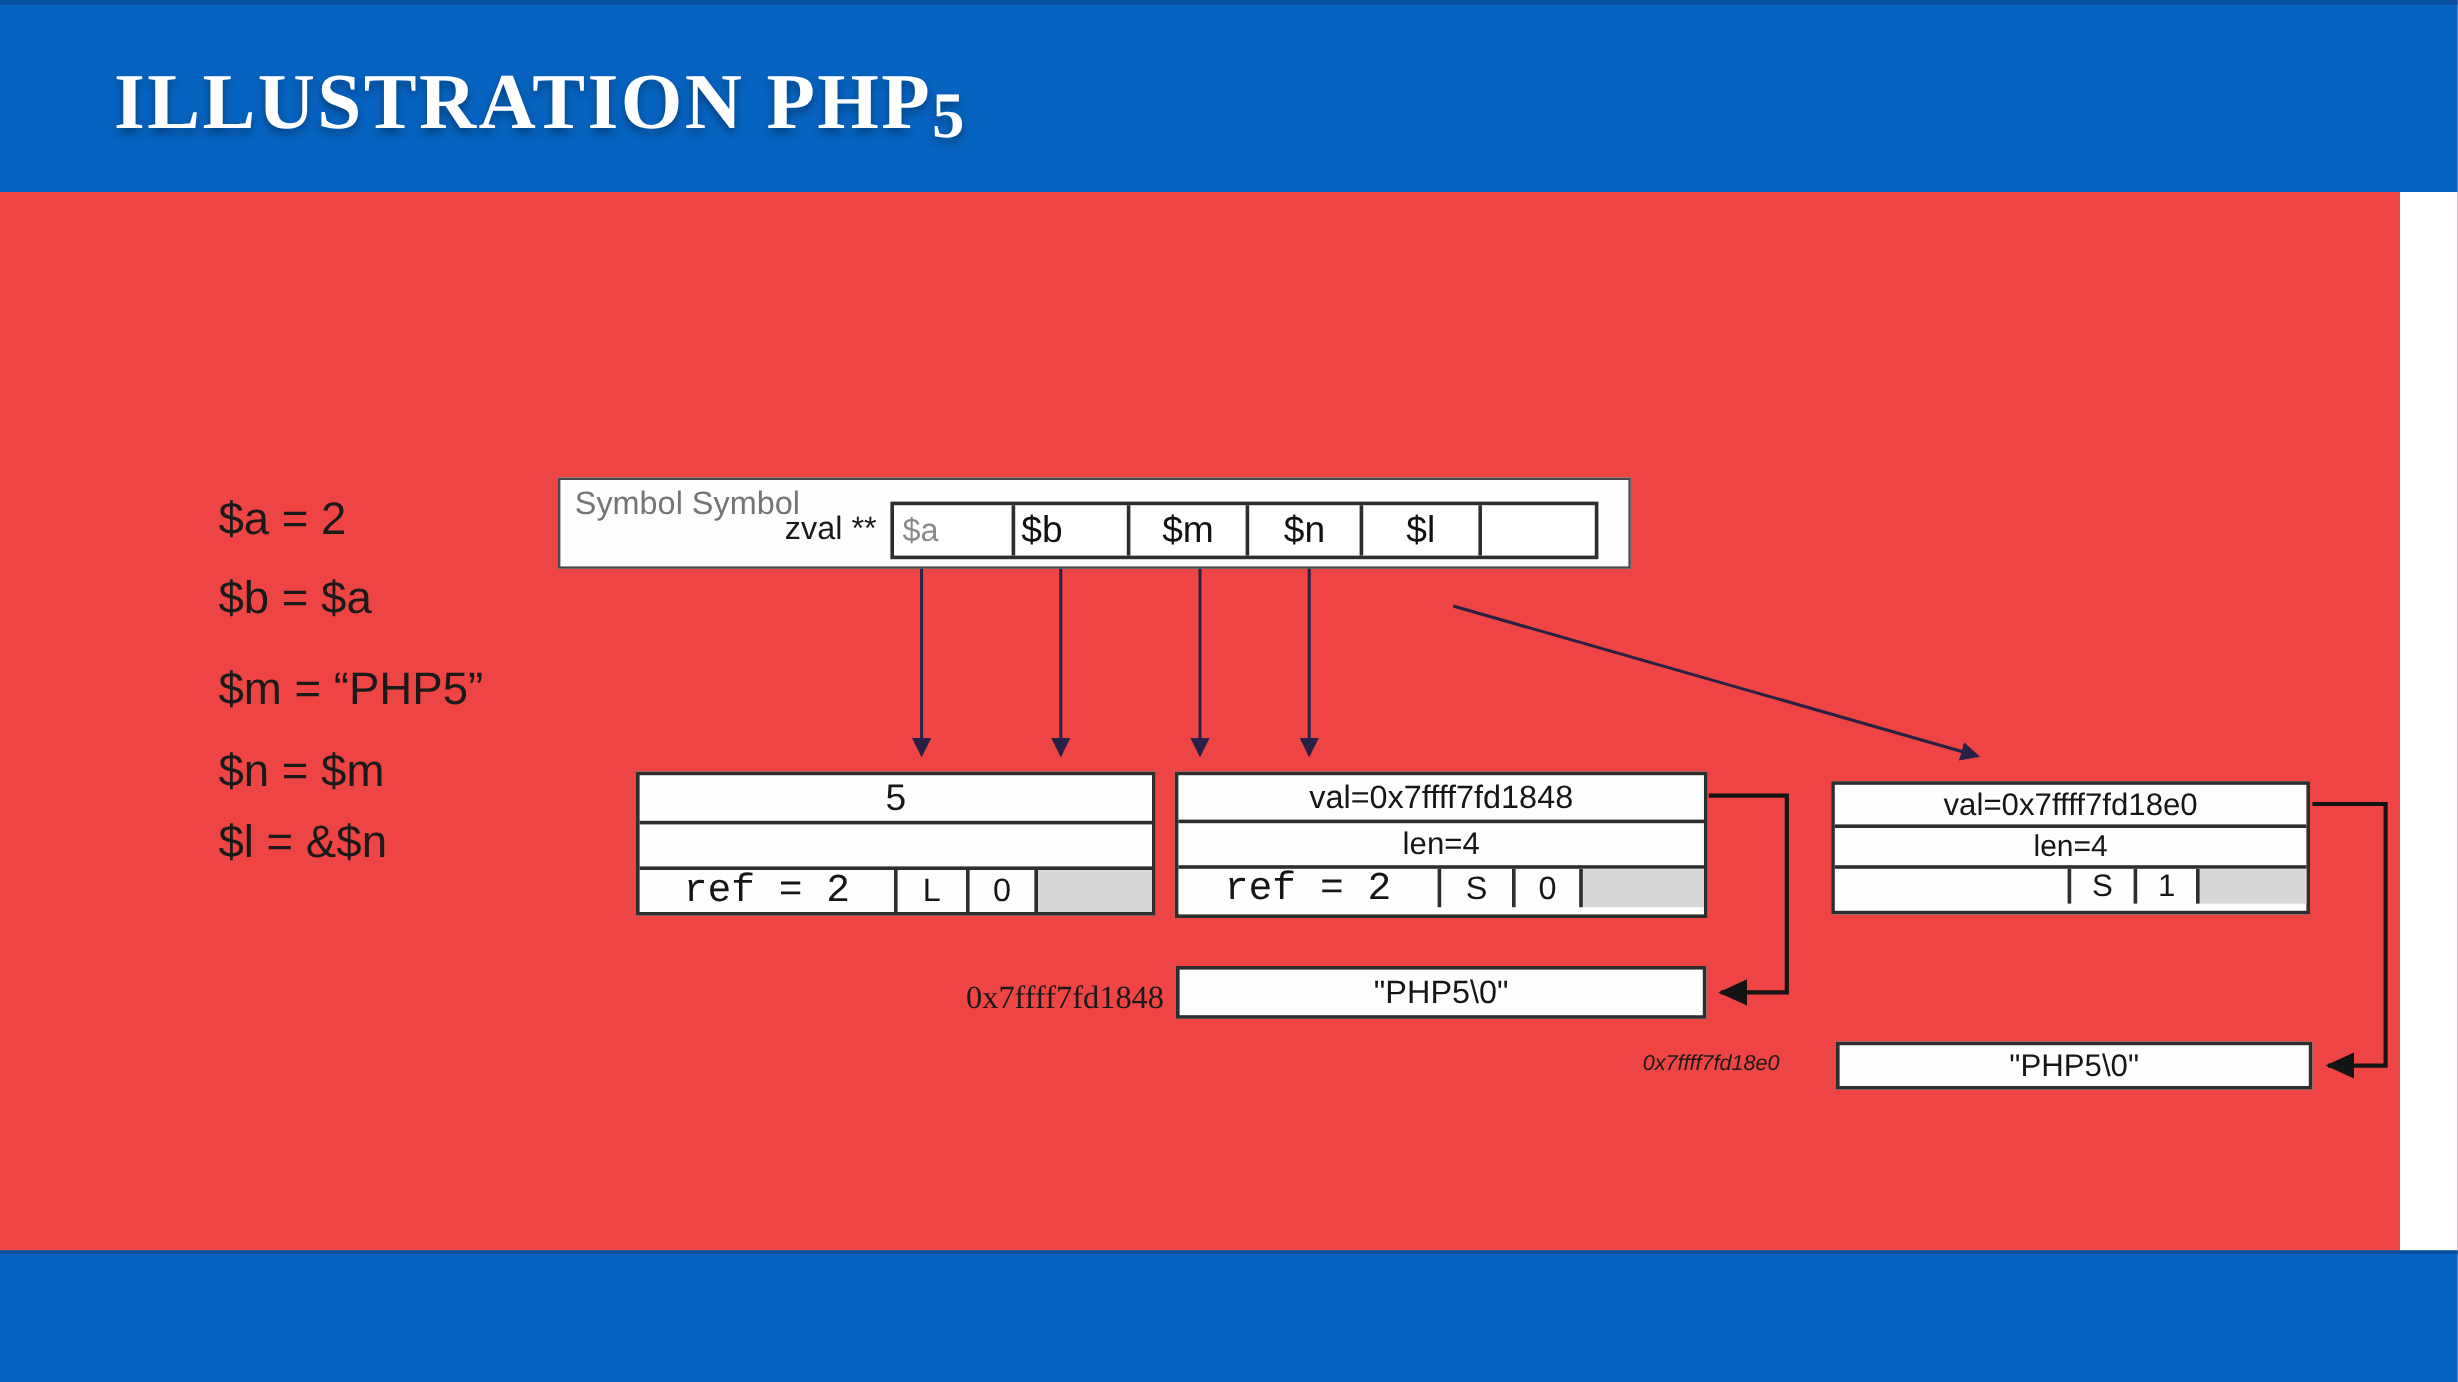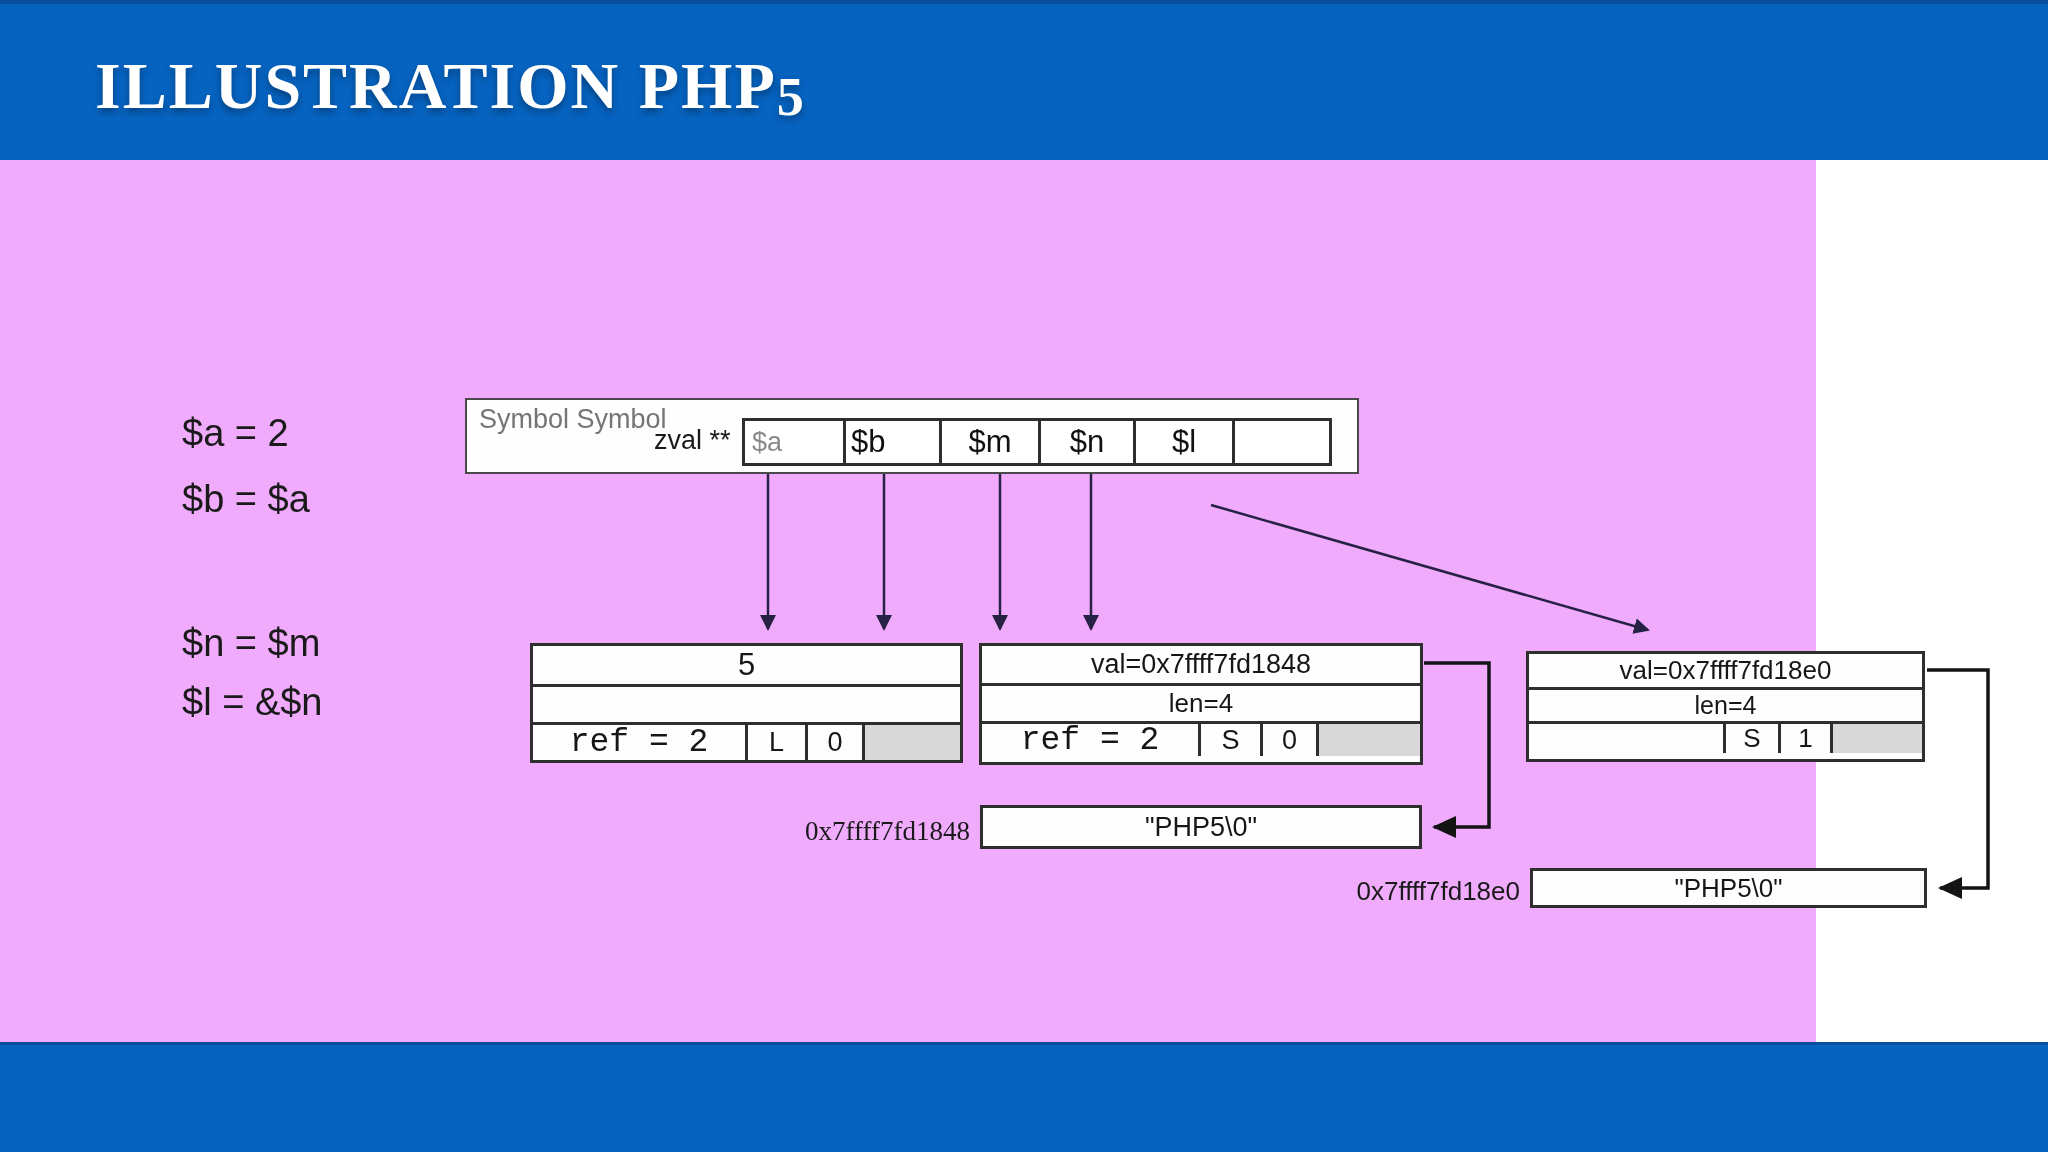--- a/index.html
+++ b/index.html
@@ -3,21 +3,21 @@
 <meta charset="utf-8">
 <style>
   * { margin: 0; padding: 0; box-sizing: border-box; }
   html, body { width: 2048px; height: 1152px; }
   body {
     font-family: "Liberation Sans", sans-serif;
     background: #ffffff;
     position: relative;
     overflow: hidden;
   }
-  .slide { position: absolute; inset: 0; width: 1816px; height: 1152px; background: #f0abfc; }
+  .slide { position: absolute; inset: 0; width: 2000px; height: 1152px; background: #ef4444; }
 
   
   .topbar {
     position: absolute; left: 0; top: 0; width: 2048px; height: 160px;
     background: #0663c0; border-top: 4px solid #0a4f9e;
   }
   .slide-title {
     position: absolute; left: 95px; top: 44px;
     font-family: "Liberation Serif", serif;
     font-size: 66px; font-weight: 700; color: #ffffff;
@@ -80,20 +80,21 @@
 <body>
 
 <div class="slide">
 
   <header class="topbar">
     <h1 class="slide-title"><span>ILLUSTRATION PHP</span><span class="os-digit">5</span></h1>
   </header>
 
   <div class="code-line" style="top:412px">$a = 2</div>
   <div class="code-line" style="top:478px">$b = $a</div>
+  <div class="code-line" style="top:554px">$m = “PHP5”</div>
   <div class="code-line" style="top:622px">$n = $m</div>
   <div class="code-line" style="top:681px">$l = &amp;$n</div>
 
   <div class="st-outer">
     <div class="st-label">Symbol Symbol</div>
     <div class="st-zval">zval **</div>
   </div>
   <div class="st-table">
     <div class="st-cell var-a" style="width:98px">$a</div>
     <div class="st-cell var-b" style="width:96px">$b</div>
@@ -132,21 +133,21 @@
       <div class="cell" style="width:194px"></div>
       <div class="cell t-flag" style="width:55px; font-size:26px;">S</div>
       <div class="cell t-flag" style="width:52px; font-size:26px;">1</div>
       <div class="cell gray" style="flex:1"></div>
     </div>
   </div>
 
   <div class="addr-label" style="left:760px; top:816px; width:210px;font-family:Liberation Serif, serif;">0x7ffff7fd1848</div>
   <div class="str-box" style="left:980px; top:805px; width:442px; height:44px;">"PHP5\0"</div>
 
-  <div class="addr-label" style="left:1332px; top:876px; width:188px; font-size:26px;">0x7ffff7fd18e0</div>
+  <div class="addr-label" style="left:1295px; top:876px; width:188px; font-size:18px;font-style:italic;">0x7ffff7fd18e0</div>
   <div class="str-box" style="left:1530px; top:868px; width:397px; height:40px; font-size:26px;">"PHP5\0"</div>
 
   <svg class="arrows" viewBox="0 0 2048 1152" xmlns="http://www.w3.org/2000/svg">
     <defs>
       <marker id="navyHead" markerUnits="userSpaceOnUse" markerWidth="18" markerHeight="16" refX="14" refY="8" orient="auto">
         <path d="M0,0 L16,8 L0,16 Z" fill="#262145"></path>
       </marker>
       <marker id="blackHead" markerUnits="userSpaceOnUse" markerWidth="26" markerHeight="22" refX="22" refY="11" orient="auto">
         <path d="M0,0 L24,11 L0,22 Z" fill="#141414"></path>
       </marker>

